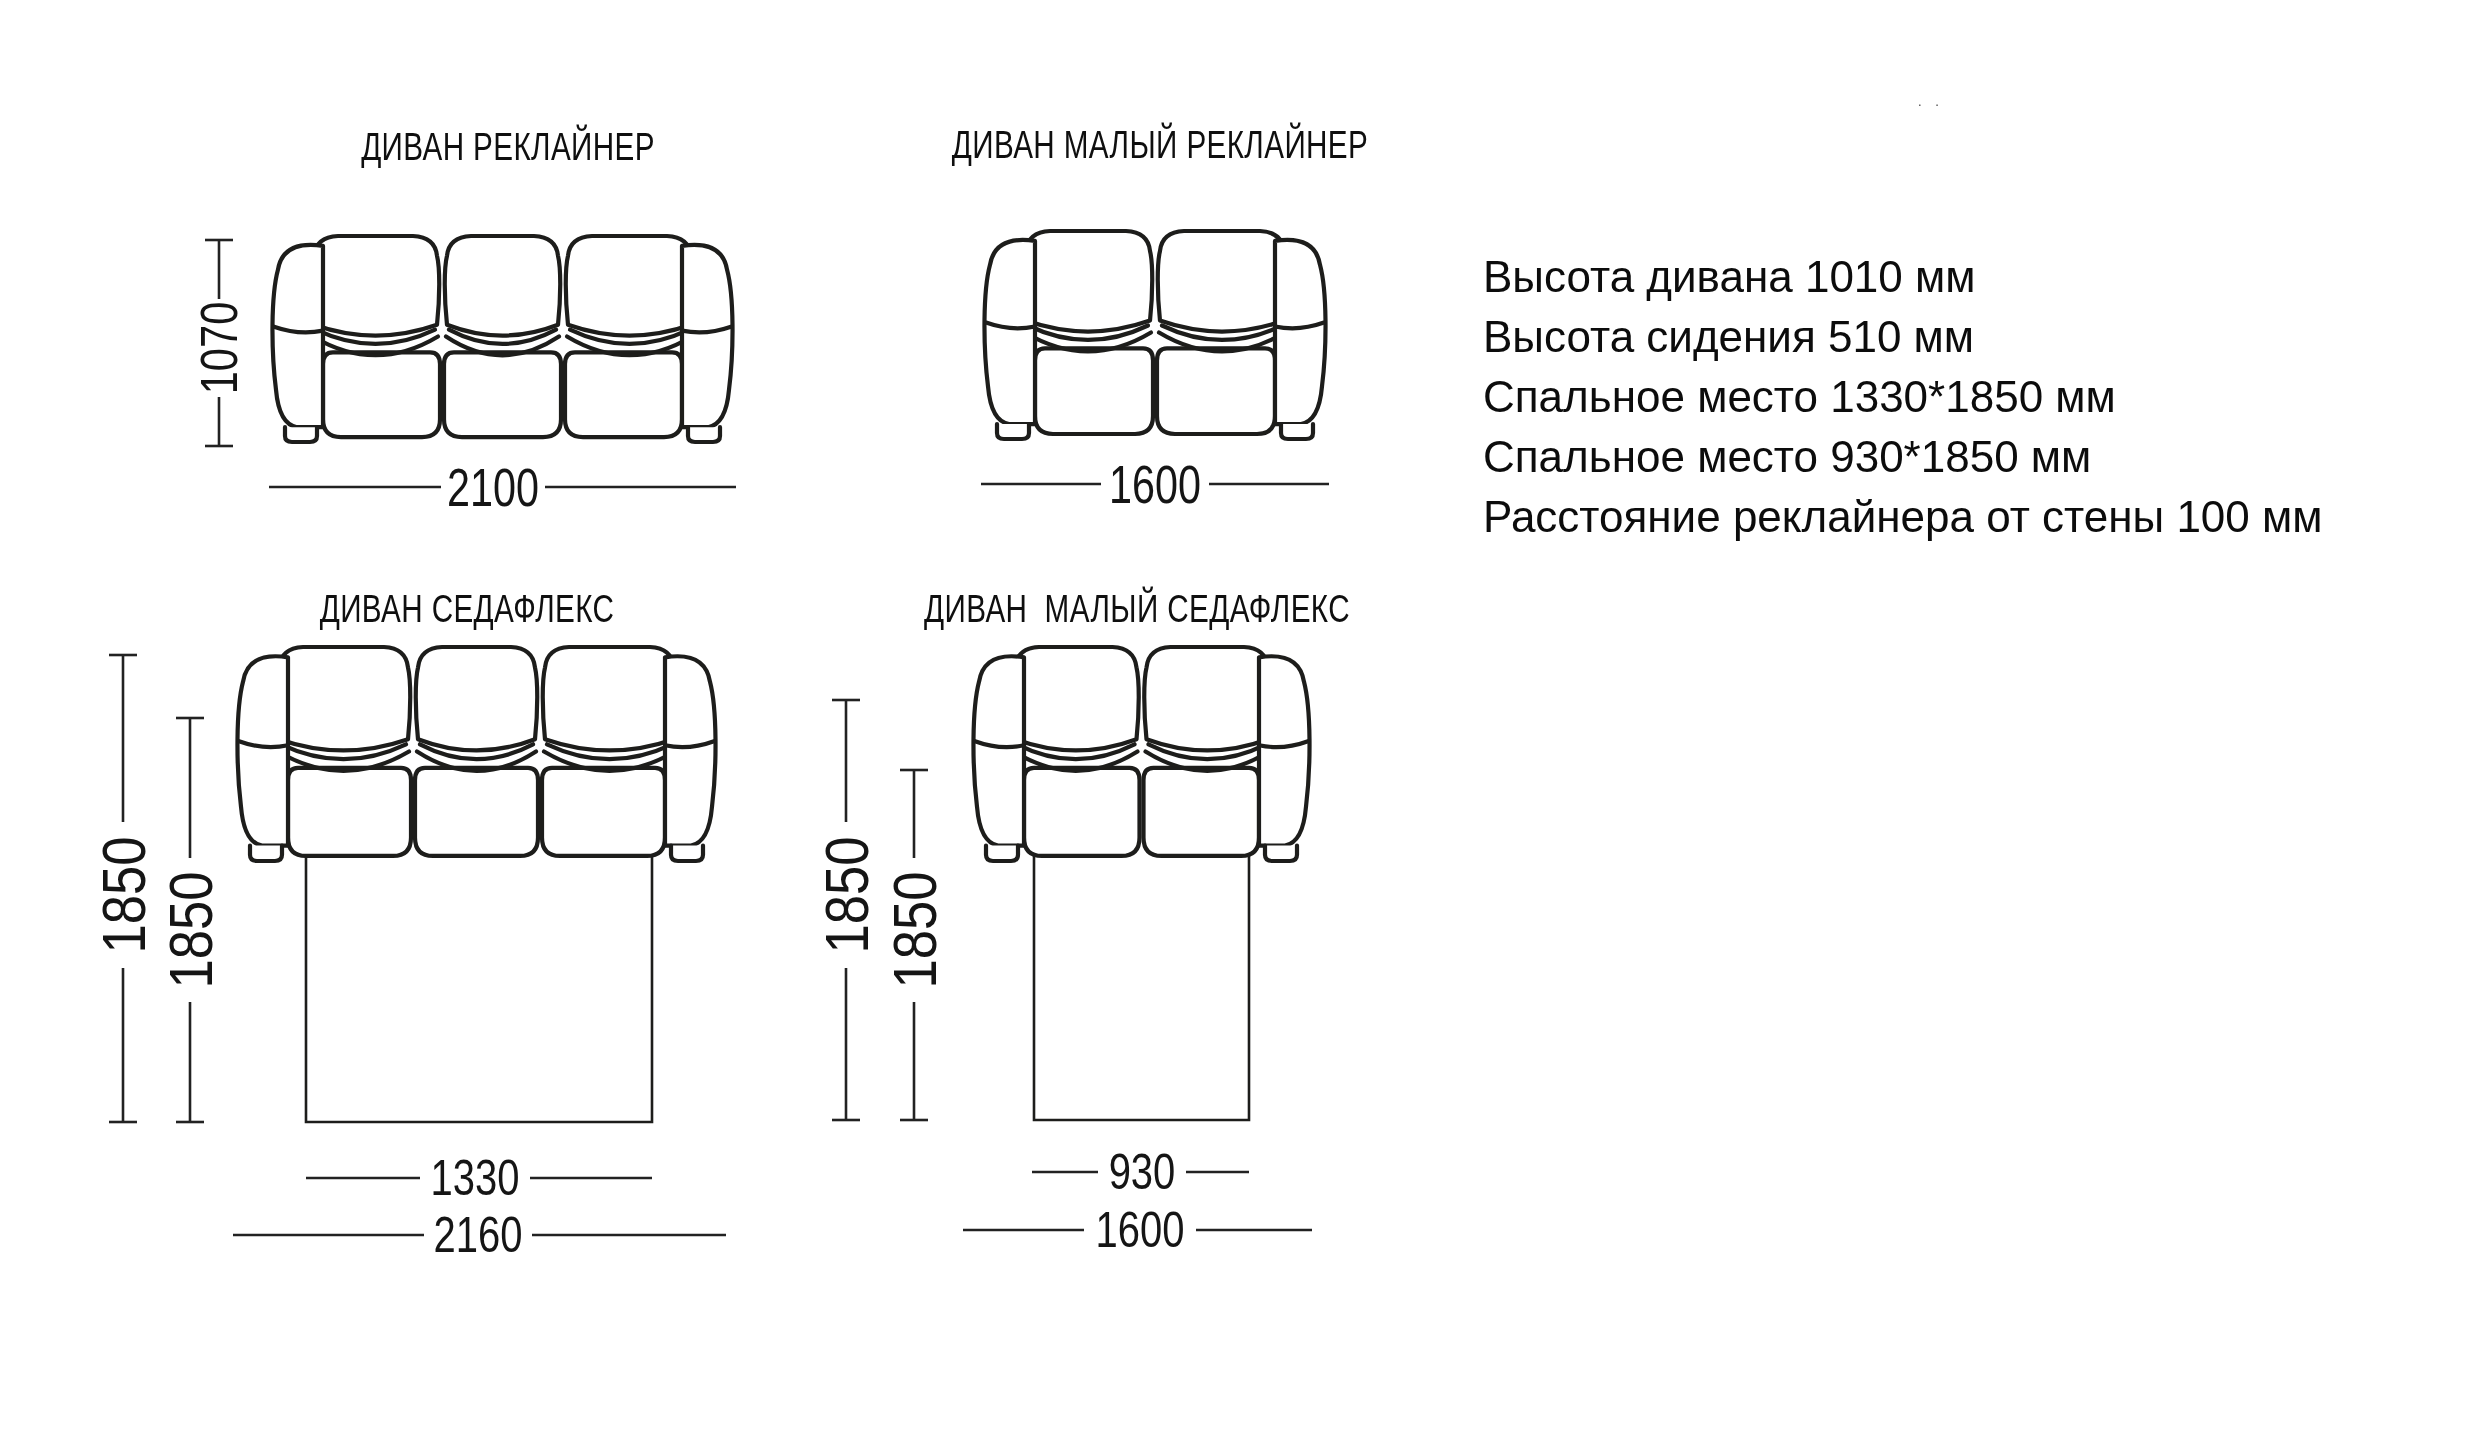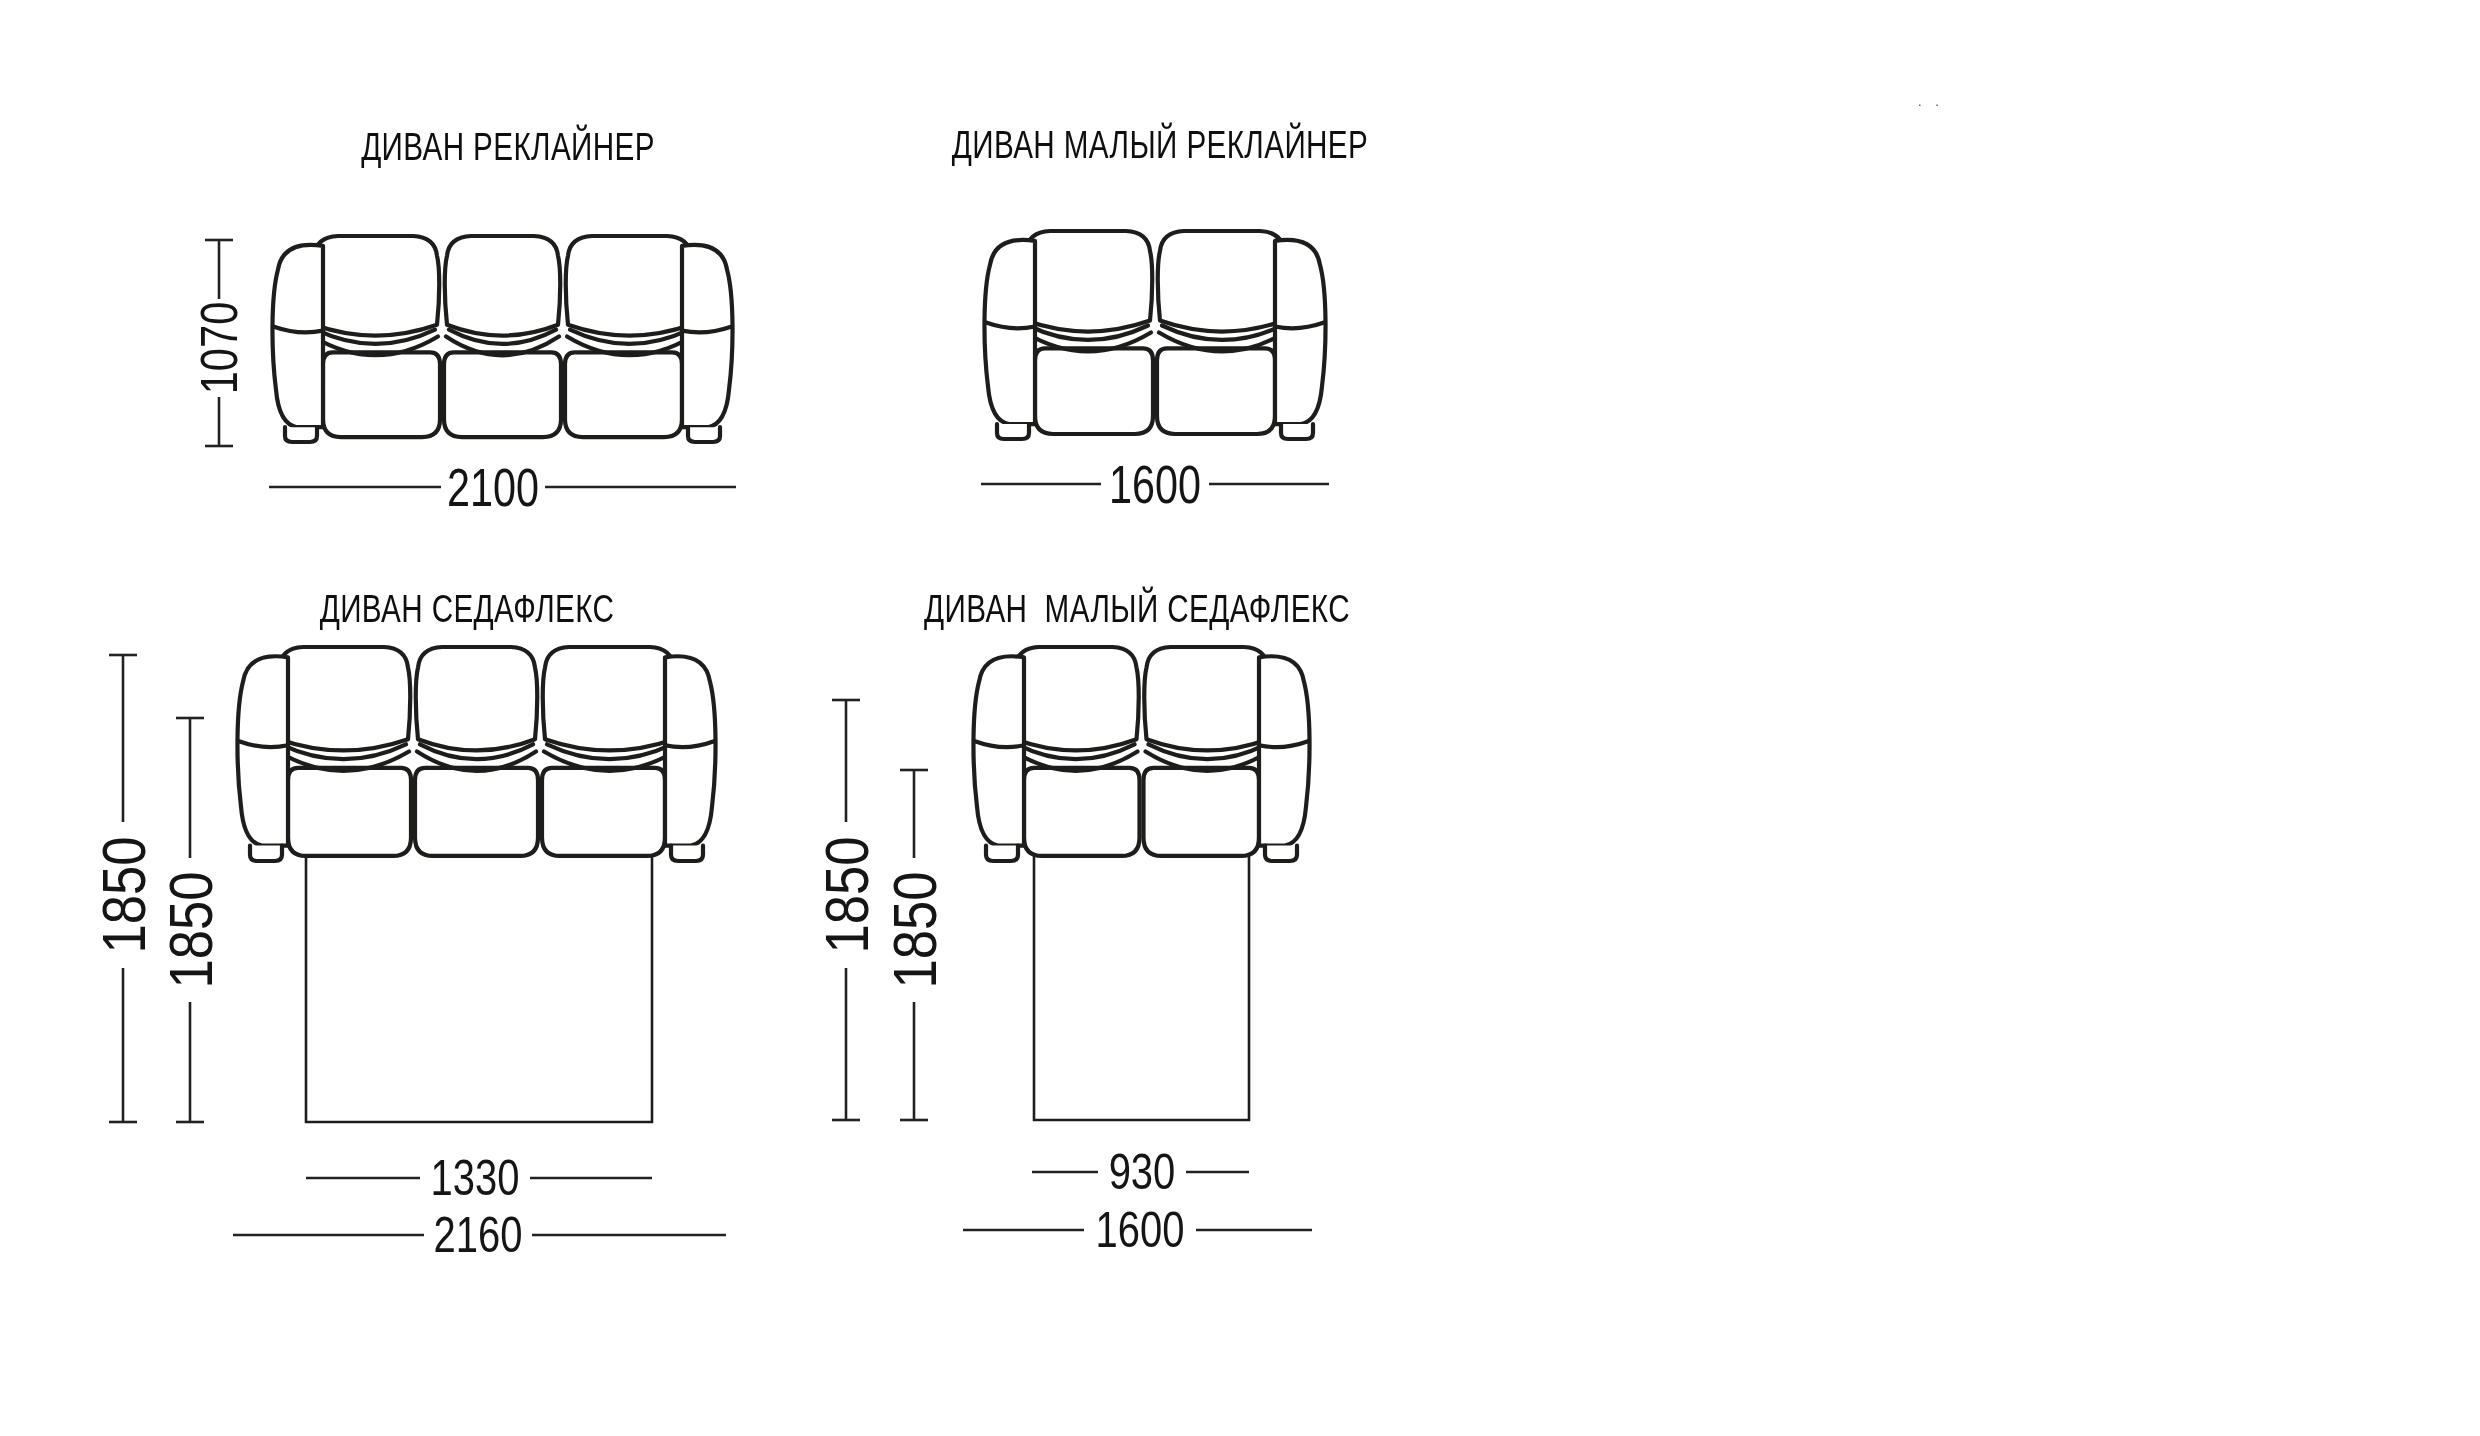--- a/index.html
+++ b/index.html
@@ -273,16 +273,23 @@
   <div class="dim f62rot" style="left:123px;top:895px;">1850</div>
   <div class="dim f62rot" style="left:190px;top:930px;">1850</div>
   <div class="dim f50" style="left:475px;top:1178px;">1330</div>
   <div class="dim f50" style="left:478px;top:1235px;">2160</div>
 
   <div class="dim f62rot" style="left:846px;top:895px;">1850</div>
   <div class="dim f62rot" style="left:914px;top:930px;">1850</div>
   <div class="dim f50" style="left:1142px;top:1172px;">930</div>
   <div class="dim f50" style="left:1140px;top:1230px;">1600</div>
 
+  <div class="specs">
+    <div>Высота дивана 1010 мм</div>
+    <div>Высота сидения 510 мм</div>
+    <div>Спальное место 1330*1850 мм</div>
+    <div>Спальное место 930*1850 мм</div>
+    <div>Расстояние реклайнера от стены 100 мм</div>
+  </div>
 
   <div class="dots">. .</div>
 
 </div>
 
 </body></html>

